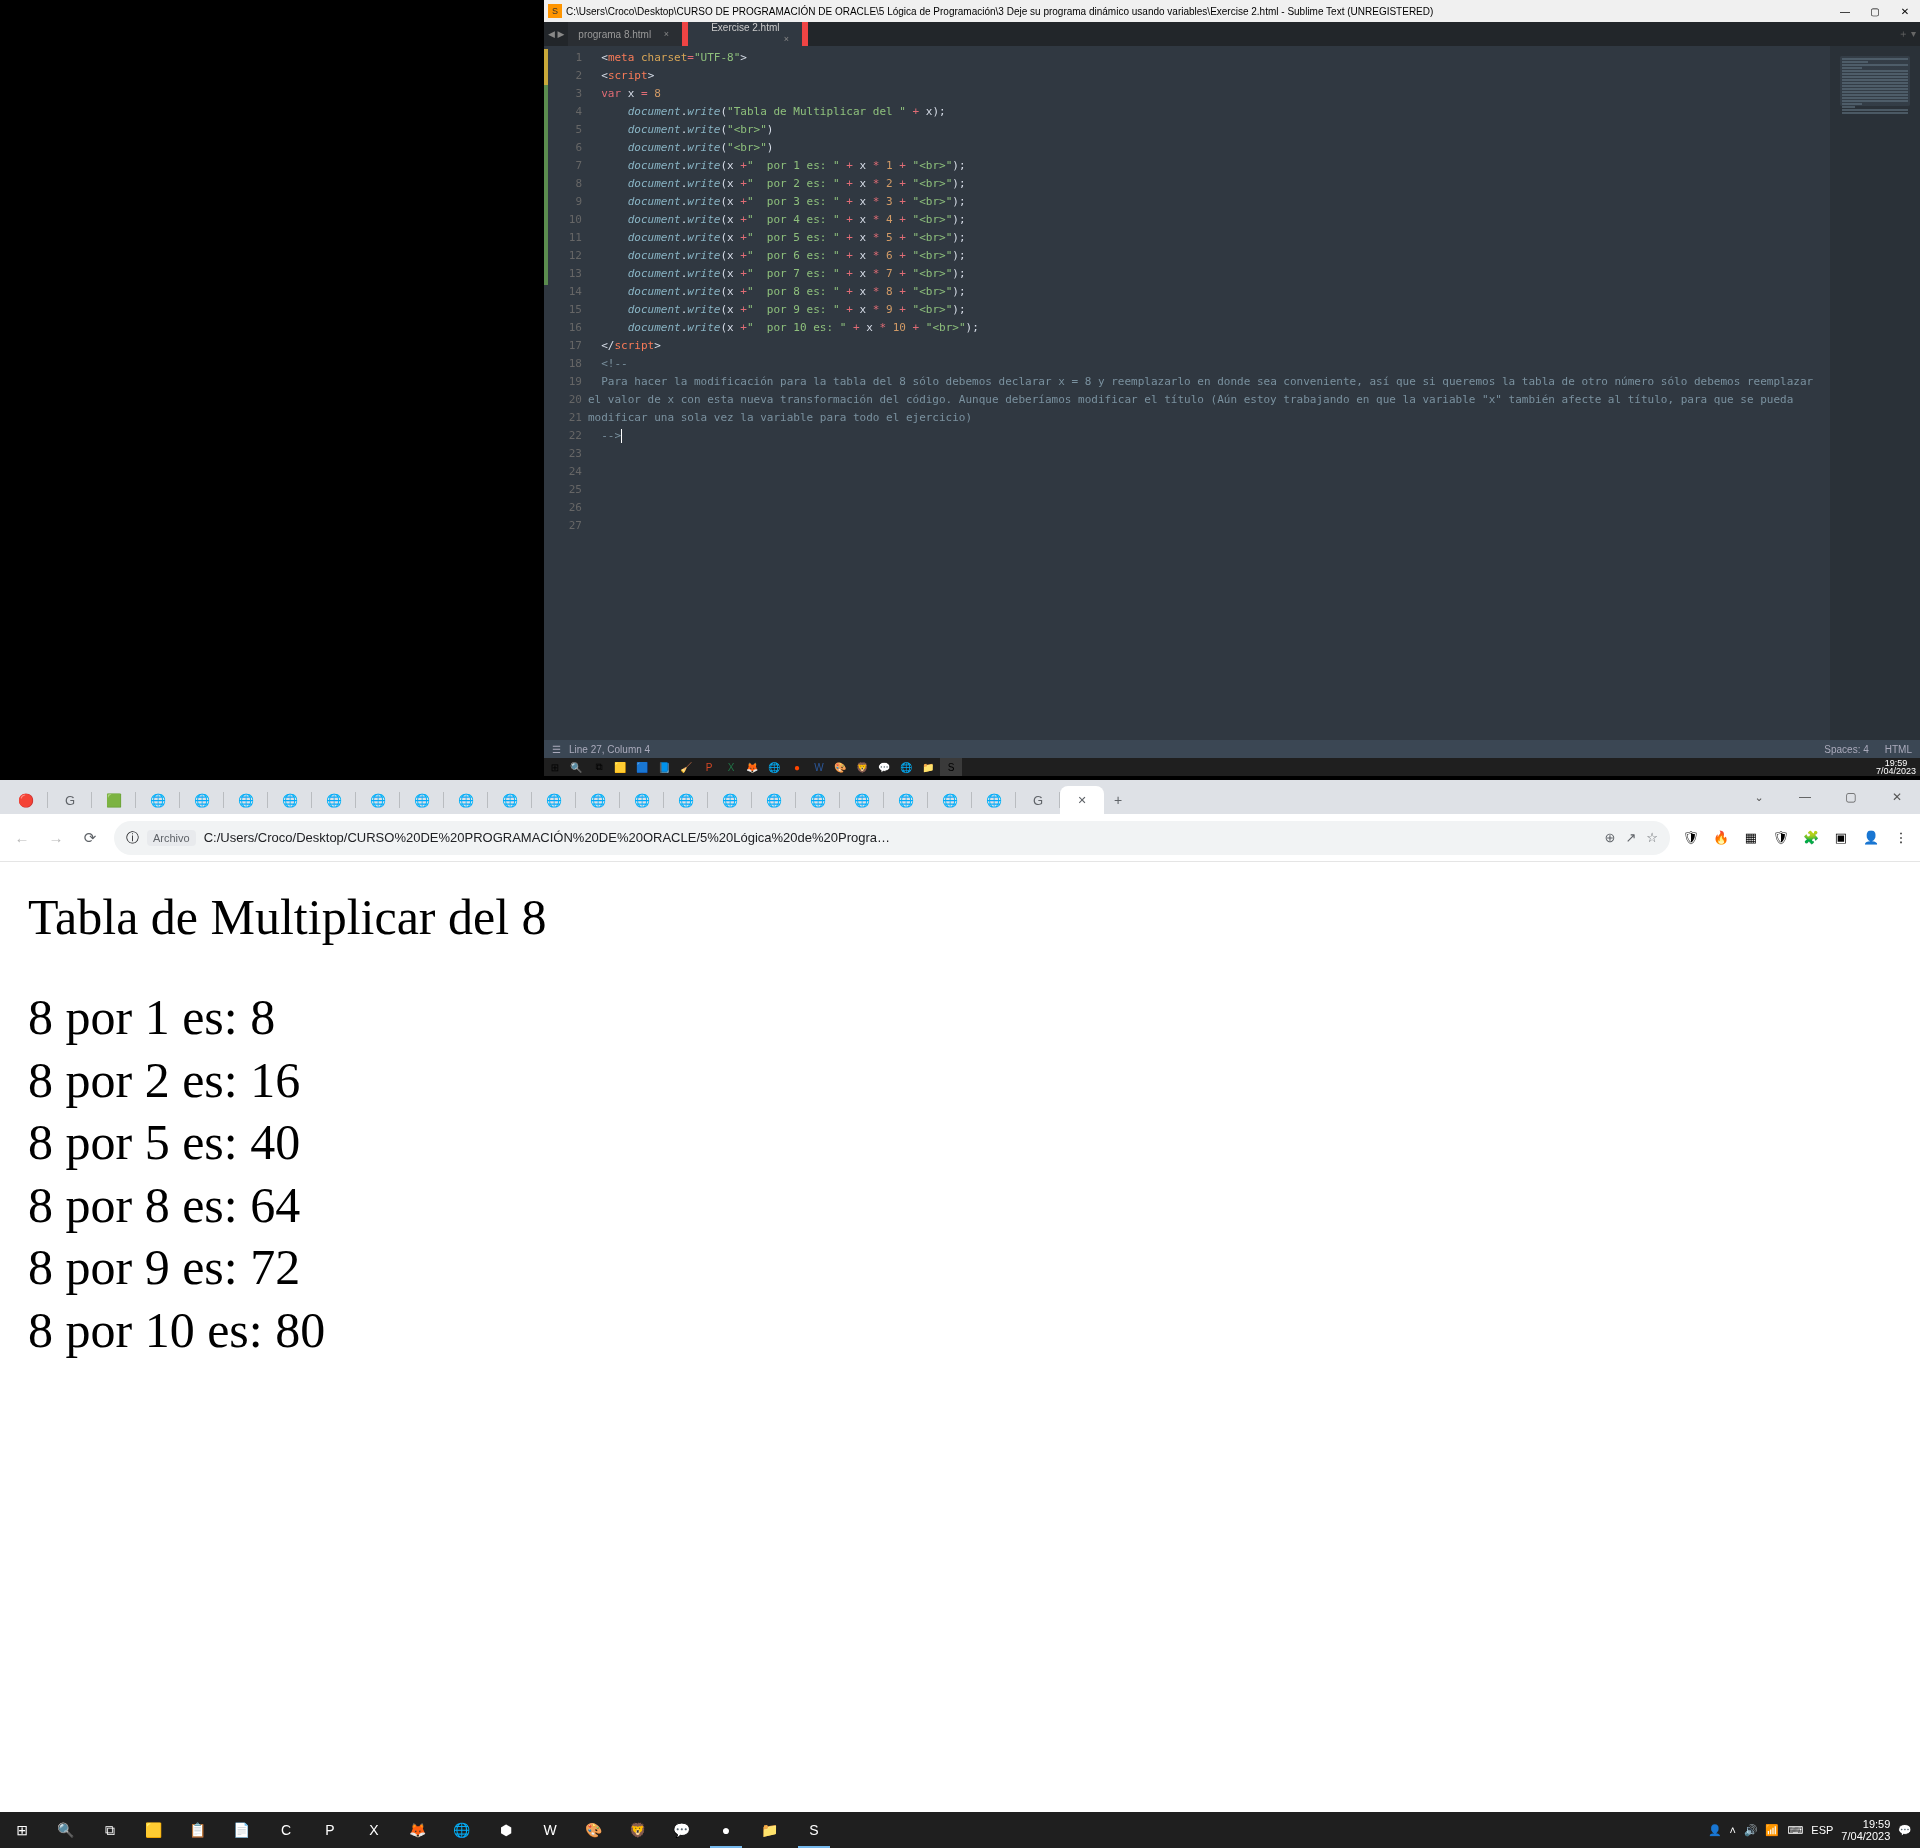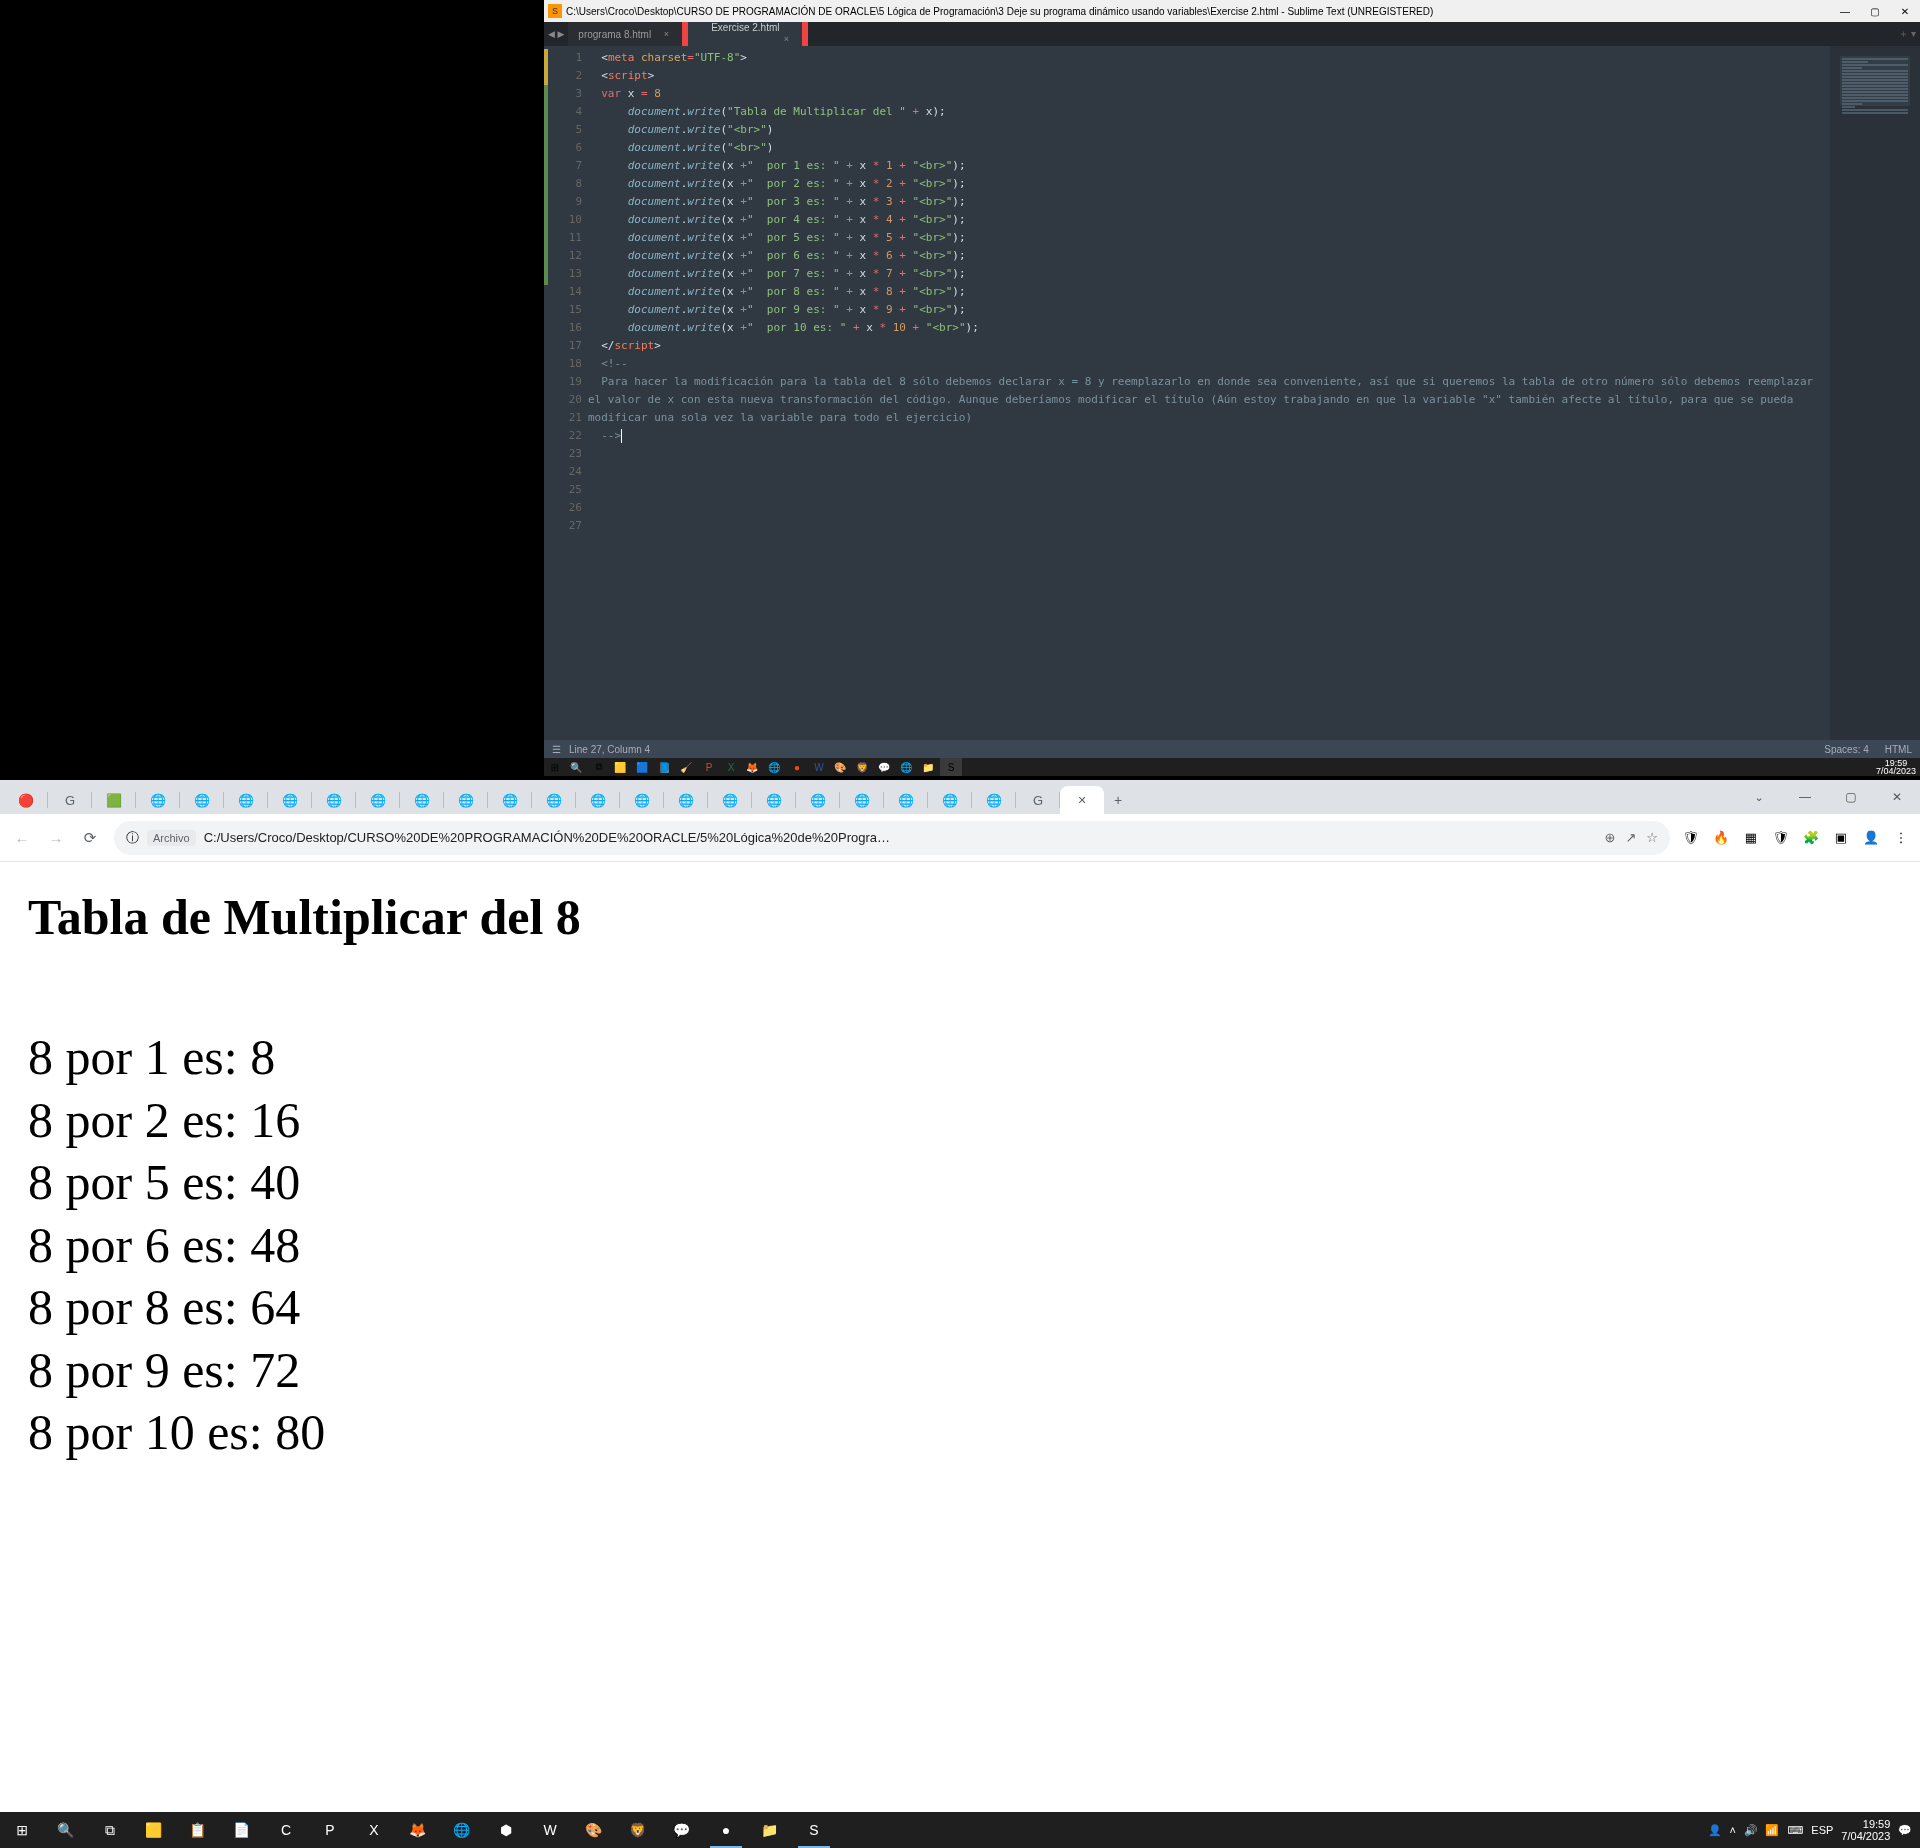--- a/index.html
+++ b/index.html
@@ -59,21 +59,21 @@
 .chrome-toolbar { height:48px; background:#fff; border-bottom:1px solid #e5e5e5; display:flex; align-items:center; padding:0 6px; gap:2px;}
 .ctb-btn { width:32px; height:32px; border-radius:50%; display:flex; align-items:center; justify-content:center; color:#5f6368; font-size:15px; cursor:default;}
 .ctb-btn.dis{color:#b8b8b8;}
 .ctb-omnibox { flex:1; height:34px; background:#f1f3f4; border-radius:17px; display:flex; align-items:center; padding:0 12px; margin:0 6px; color:#202124; font-size:13px; gap:8px;}
 .ctb-omnibox .ob-badge{ background:#e8eaed; color:#5f6368; font-size:11px; padding:2px 6px; border-radius:4px;}
 .ctb-omnibox .ob-right{margin-left:auto; display:flex; gap:10px; color:#5f6368;}
 .ctb-exts { display:flex; gap:4px; align-items:center; }
 .ctb-ext { width:26px; height:26px; display:flex; align-items:center; justify-content:center; font-size:13px;}
 
 .chrome-content { background:#fff; padding:24px 28px; height:918px; font-family: "Times New Roman", serif; color:#000; font-size:30px; line-height:1.25;}
-.chrome-content .title-line { font-size:50px; margin-bottom:40px;font-weight:bold;}
+.chrome-content .title-line { font-size:50px; }
 .chrome-content .mul-line { font-size:50px; }
 
 
 .win-taskbar { position:absolute; left:0; top:1812px; width:1920px; height:36px; background:#1f1f1f; display:flex; align-items:center; }
 .wtb-item { width:44px; height:36px; display:flex; align-items:center; justify-content:center; color:#fff; font-size:14px; position:relative;}
 .wtb-item.active::after{content:"";position:absolute;bottom:0;left:6px;right:6px;height:2px;background:#76b9ed;}
 .wtb-right { margin-left:auto; display:flex; align-items:center; gap:8px; color:#fff; font-size:11px; padding-right:8px;}
 .wtb-clock{display:flex;flex-direction:column;align-items:flex-end;line-height:12px;font-size:11px;}
 </style>
 </head>
@@ -260,21 +260,20 @@
         <div class="ctb-ext">⋮</div>
       </div>
   </div>
   <div class="chrome-content">
     <div class="title-line">Tabla de Multiplicar del 8</div>
     <br>
     <div id="mulrows">
         <div class="mul-line">8 por 1 es: 8</div>
         <div class="mul-line">8 por 2 es: 16</div>
         <div class="mul-line">8 por 5 es: 40</div>
-        <div class="mul-line">8 por 6 es: 48</div>
         <div class="mul-line">8 por 8 es: 64</div>
         <div class="mul-line">8 por 9 es: 72</div>
         <div class="mul-line">8 por 10 es: 80</div>
       </div>
   </div>
 </div>
 
 <div class="win-taskbar">
   <div id="tbitems" style="display:flex">
       <div class="wtb-item">⊞</div>

